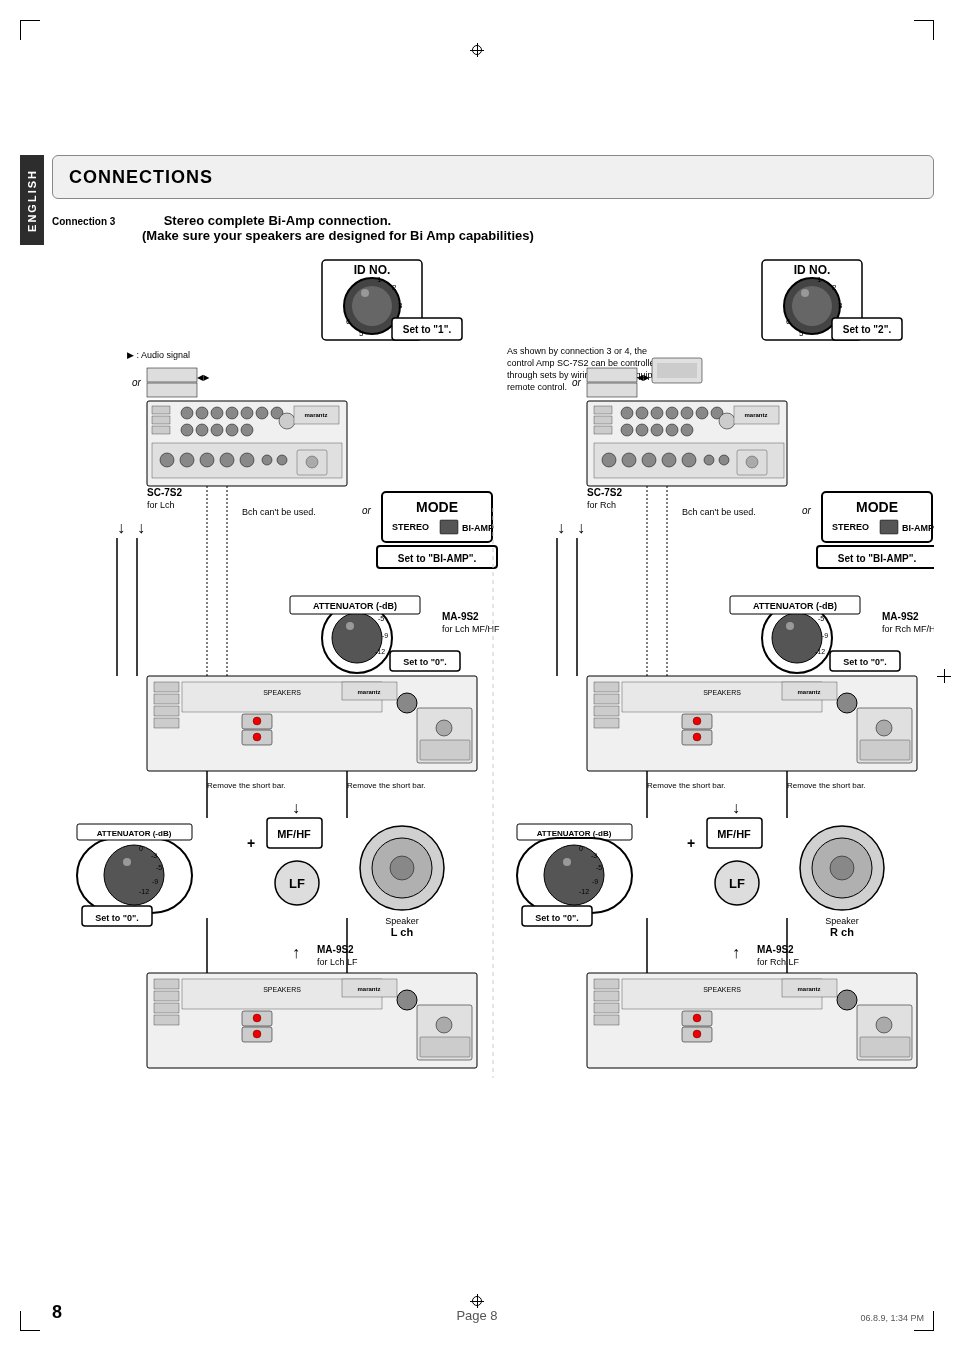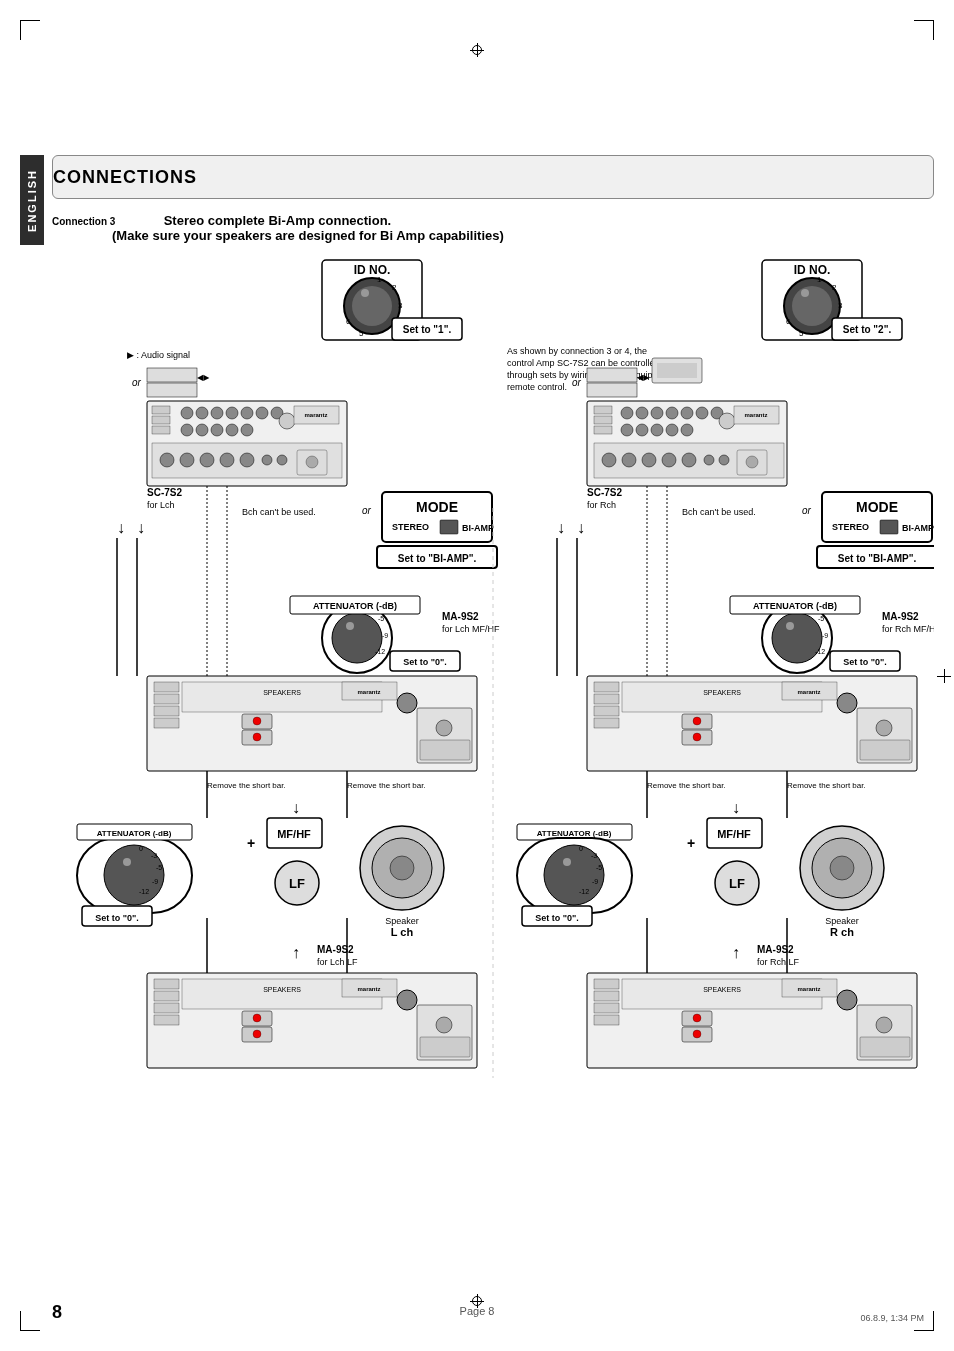--- a/index.html
+++ b/index.html
@@ -76,20 +76,21 @@
       position: absolute;
       top: 155px;
       left: 52px;
       right: 20px;
       height: 44px;
       border: 1.5px solid #888;
       border-radius: 6px;
       background: #f0f0f0;
       display: flex;
       align-items: center;
+      padding-left: 16px;
     }
     .connections-title {
       font-size: 18px;
       font-weight: bold;
       letter-spacing: 1px;
     }
 
     
     .conn3-header {
       position: absolute;
@@ -101,37 +102,37 @@
       font-weight: bold;
       font-size: 10px;
     }
     .conn3-header .conn-desc {
       font-weight: bold;
       font-size: 13px;
     }
     .conn3-header .conn-desc2 {
       font-weight: bold;
       font-size: 13px;
-      margin-left: 60px;
+      margin-left: 90px;
     }
 
     
     .page-num {
       position: absolute;
       bottom: 28px;
       left: 52px;
       font-size: 18px;
       font-weight: bold;
     }
     .page-footer-center {
       position: absolute;
-      bottom: 34px;
+      bottom: 28px;
       left: 50%;
       transform: translateX(-50%);
-      font-size: 11px;
+      font-size: 13px;
       color: #555;
     }
     .page-footer-right {
       position: absolute;
       bottom: 28px;
       right: 30px;
       font-size: 9px;
       color: #555;
     }
   </style>

